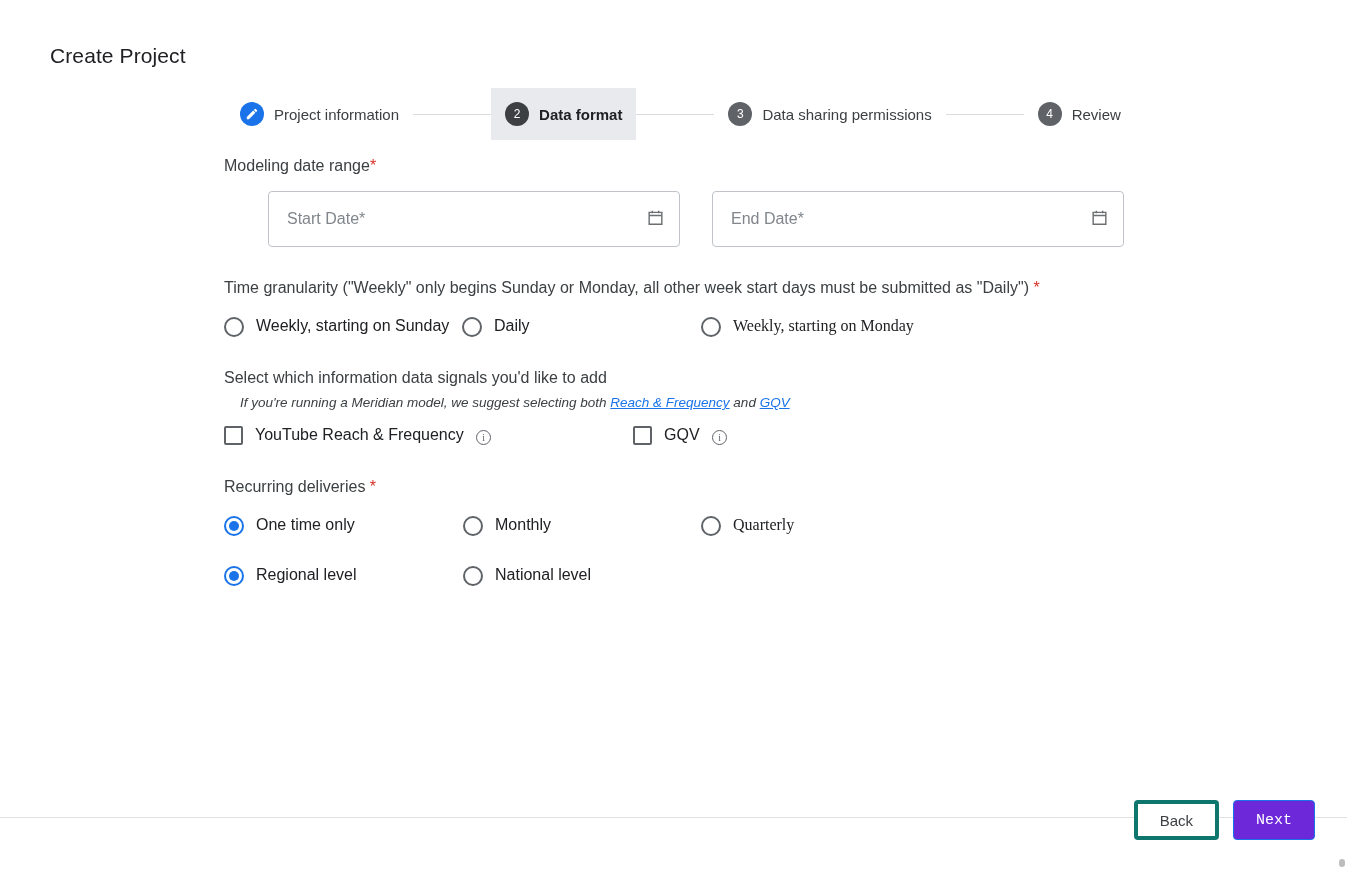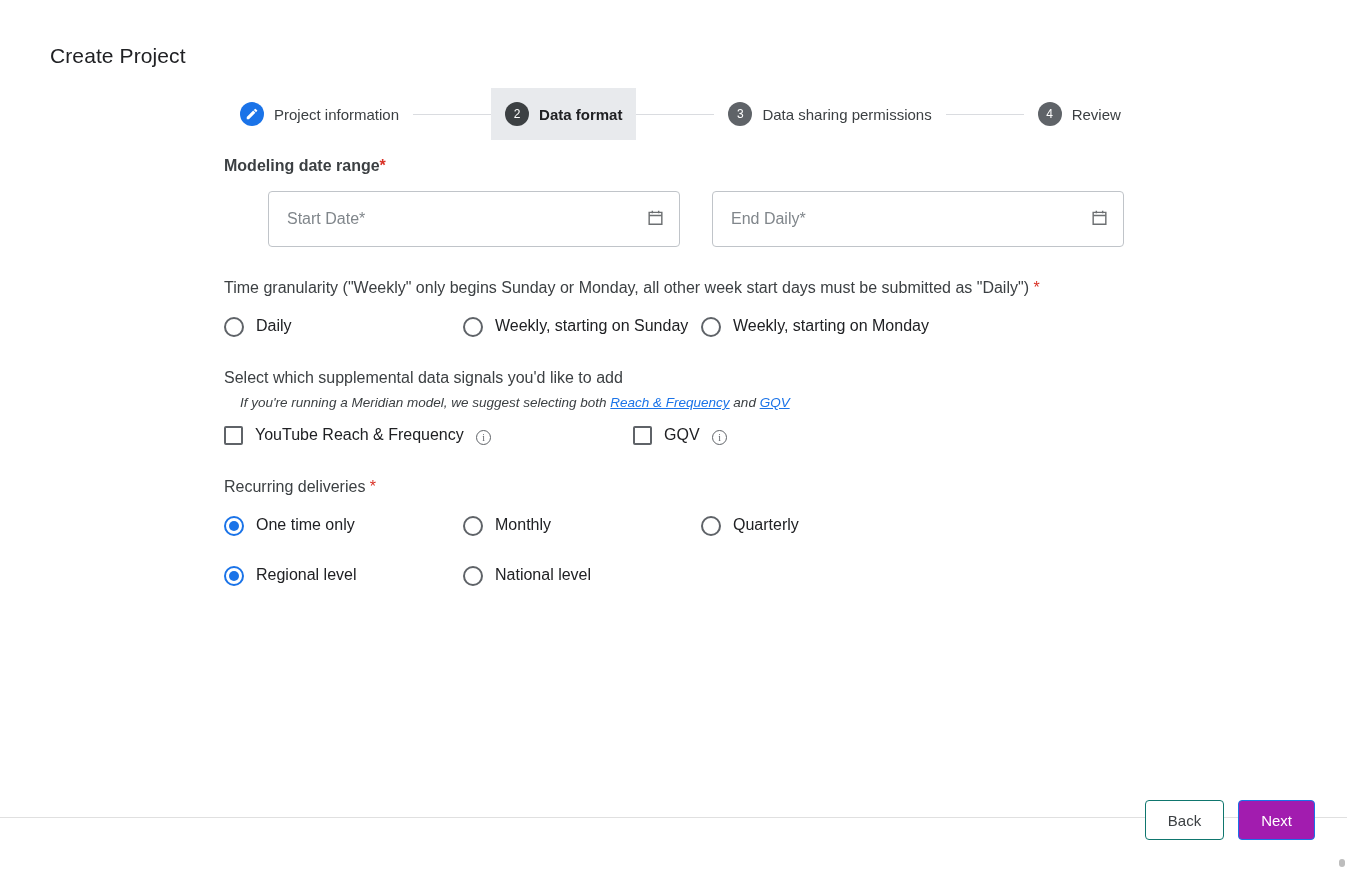--- a/index.html
+++ b/index.html
@@ -70,21 +70,20 @@
   .form-area {
     position: absolute;
     left: 224px;
     top: 152px;
     width: 900px;
   }
   .field-label {
     font-size: 16px;
     color: #3c4043;
     line-height: 1.7;
-    font-weight: bold;
   }
   .req { color: #d93025; }
 
   .date-row {
     display: flex;
     gap: 32px;
     margin-top: 12px;
     padding-left: 44px;
   }
   .date-input {
@@ -125,21 +124,21 @@
   }
   .opt {
     display: flex;
     align-items: flex-start;
     gap: 12px;
     font-size: 16px;
     color: #202124;
   }
   .opt.w1 { width: 239px; }
   .opt.w2 { width: 238px; }
-  .opt.w3 { width: 240px; }
+  .opt.w3 { width: 240px; font-family: Liberation Serif, serif; }
 
   .radio {
     width: 20px;
     height: 20px;
     border-radius: 50%;
     border: 2px solid #5f6368;
     flex: none;
     margin-top: 2px;
     position: relative;
     background: #fff;
@@ -201,27 +200,28 @@
     border-radius: 4px;
     font-size: 15px;
     padding: 0 22px;
     display: flex;
     align-items: center;
     justify-content: center;
     cursor: pointer;
   }
   .btn-secondary {
     background: #fff;
-    border: 1px solid #0f766e;
+    border: 4px solid #0f766e;
     color: #3c4043;
   }
   .btn-primary {
-    background: #a21caf;
+    background: #6d28d9;
     border: 1px solid #1a73e8;
     color: #fff;
+    font-family: Liberation Mono, monospace;
   }
   .scroll-tick {
     position: absolute;
     right: 2px;
     bottom: 2px;
     width: 6px;
     height: 8px;
     background: #bdbdbd;
     border-radius: 3px;
   }
@@ -274,54 +274,54 @@
     <div class="date-input">
       <span class="ph">Start Date*</span>
       <span>
         <svg class="cal-svg" viewBox="0 0 24 24" aria-hidden="true">
           <path fill="none" stroke="#3c4043" stroke-width="1.8" d="M4 5.5h16v15H4z"></path>
           <path fill="none" stroke="#3c4043" stroke-width="1.8" d="M4 9.5h16M8 3.5v3M16 3.5v3"></path>
         </svg>
       </span>
     </div>
     <div class="date-input">
-      <span class="ph">End Daily*</span>
+      <span class="ph">End Date*</span>
       <span>
         <svg class="cal-svg" viewBox="0 0 24 24" aria-hidden="true">
           <path fill="none" stroke="#3c4043" stroke-width="1.8" d="M4 5.5h16v15H4z"></path>
           <path fill="none" stroke="#3c4043" stroke-width="1.8" d="M4 9.5h16M8 3.5v3M16 3.5v3"></path>
         </svg>
       </span>
     </div>
   </div>
 
   <div class="group">
     <div class="group-label">
       <span>Time granularity ("Weekly" only begins Sunday or Monday, all other week start days must be submitted as "Daily")</span>
       <span class="req">*</span>
     </div>
     <div class="options">
+      <div class="opt w2">
+        <span class="radio"></span>
+        <span class="opt-text">Weekly, starting on Sunday</span>
+      </div>
       <div class="opt w1">
         <span class="radio"></span>
         <span class="opt-text">Daily</span>
       </div>
-      <div class="opt w2">
-        <span class="radio"></span>
-        <span class="opt-text">Weekly, starting on Sunday</span>
-      </div>
       <div class="opt w3">
         <span class="radio"></span>
         <span class="opt-text">Weekly, starting on Monday</span>
       </div>
     </div>
   </div>
 
 
   <div class="group">
-    <div class="group-label">Select which supplemental data signals you'd like to add</div>
+    <div class="group-label">Select which information data signals you'd like to add</div>
     <div class="hint">
       <span>If you're running a Meridian model, we suggest selecting both </span><a href="#">Reach &amp; Frequency</a><span> and </span><a href="#">GQV</a>
     </div>
     <div class="options">
       <div class="opt" style="width:409px">
         <span class="checkbox"></span>
         <span class="opt-text">
           <span>YouTube Reach &amp; Frequency</span>
           <span class="info-icon">i</span>
         </span>

